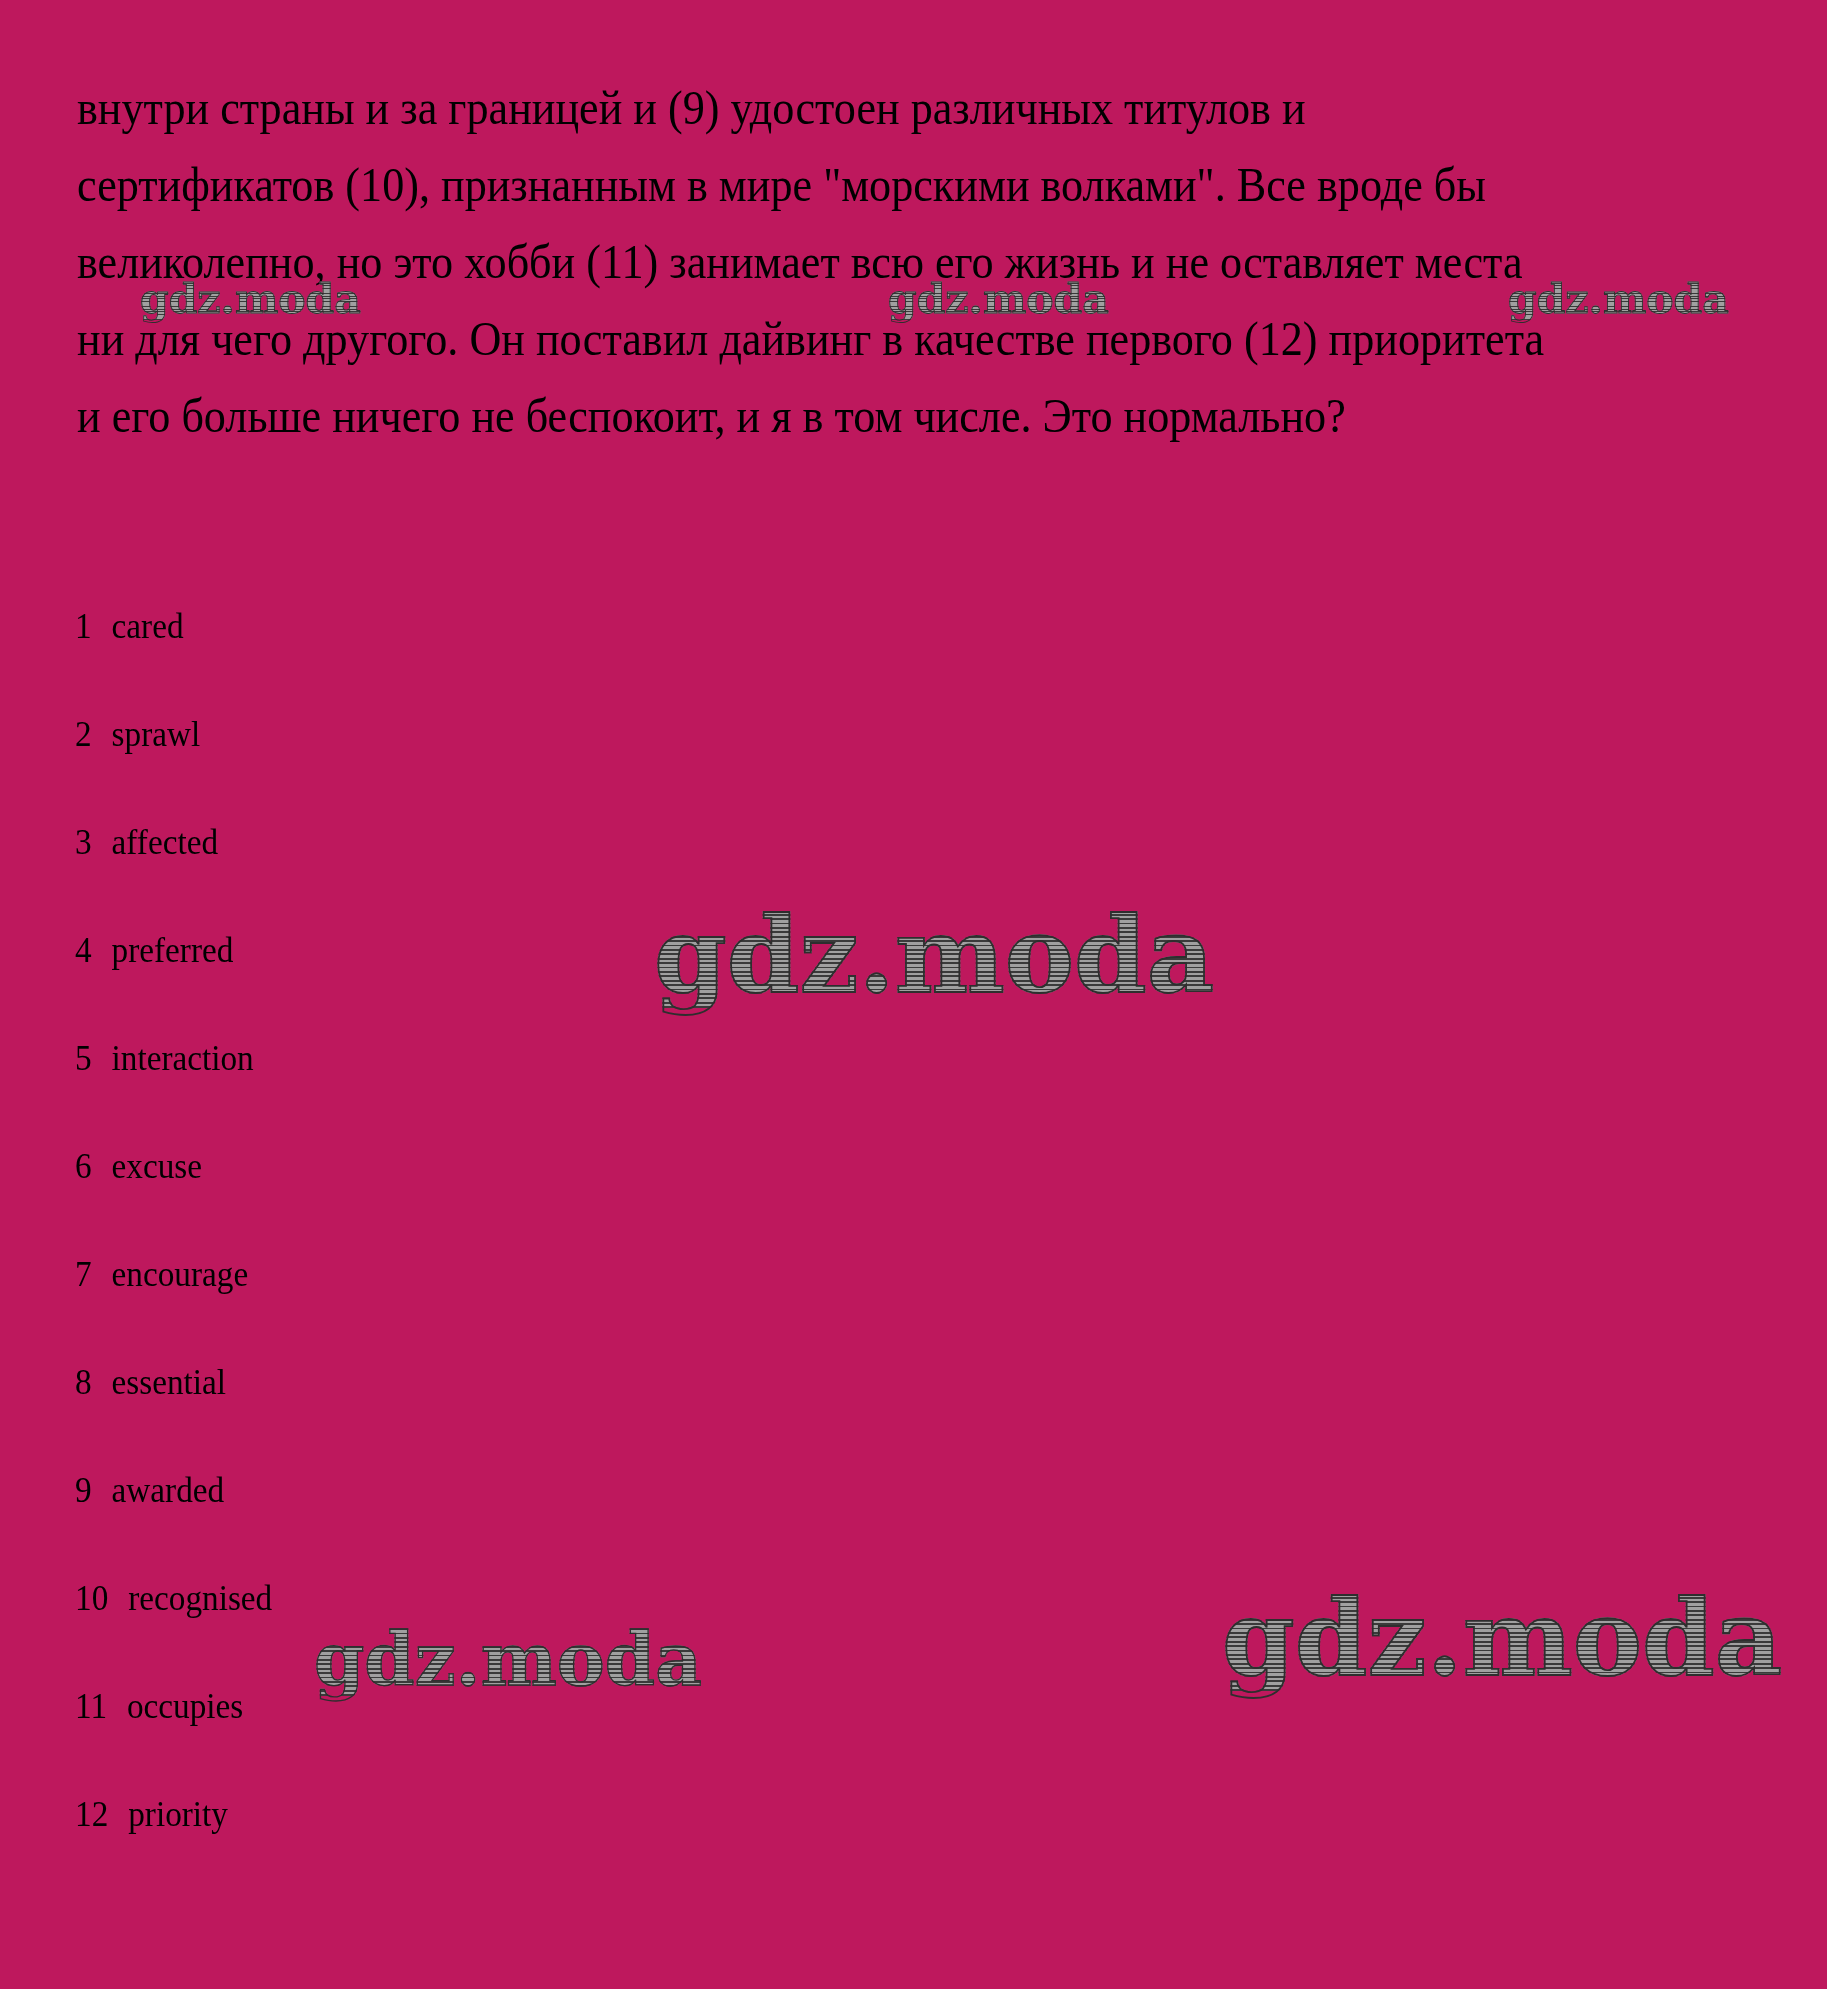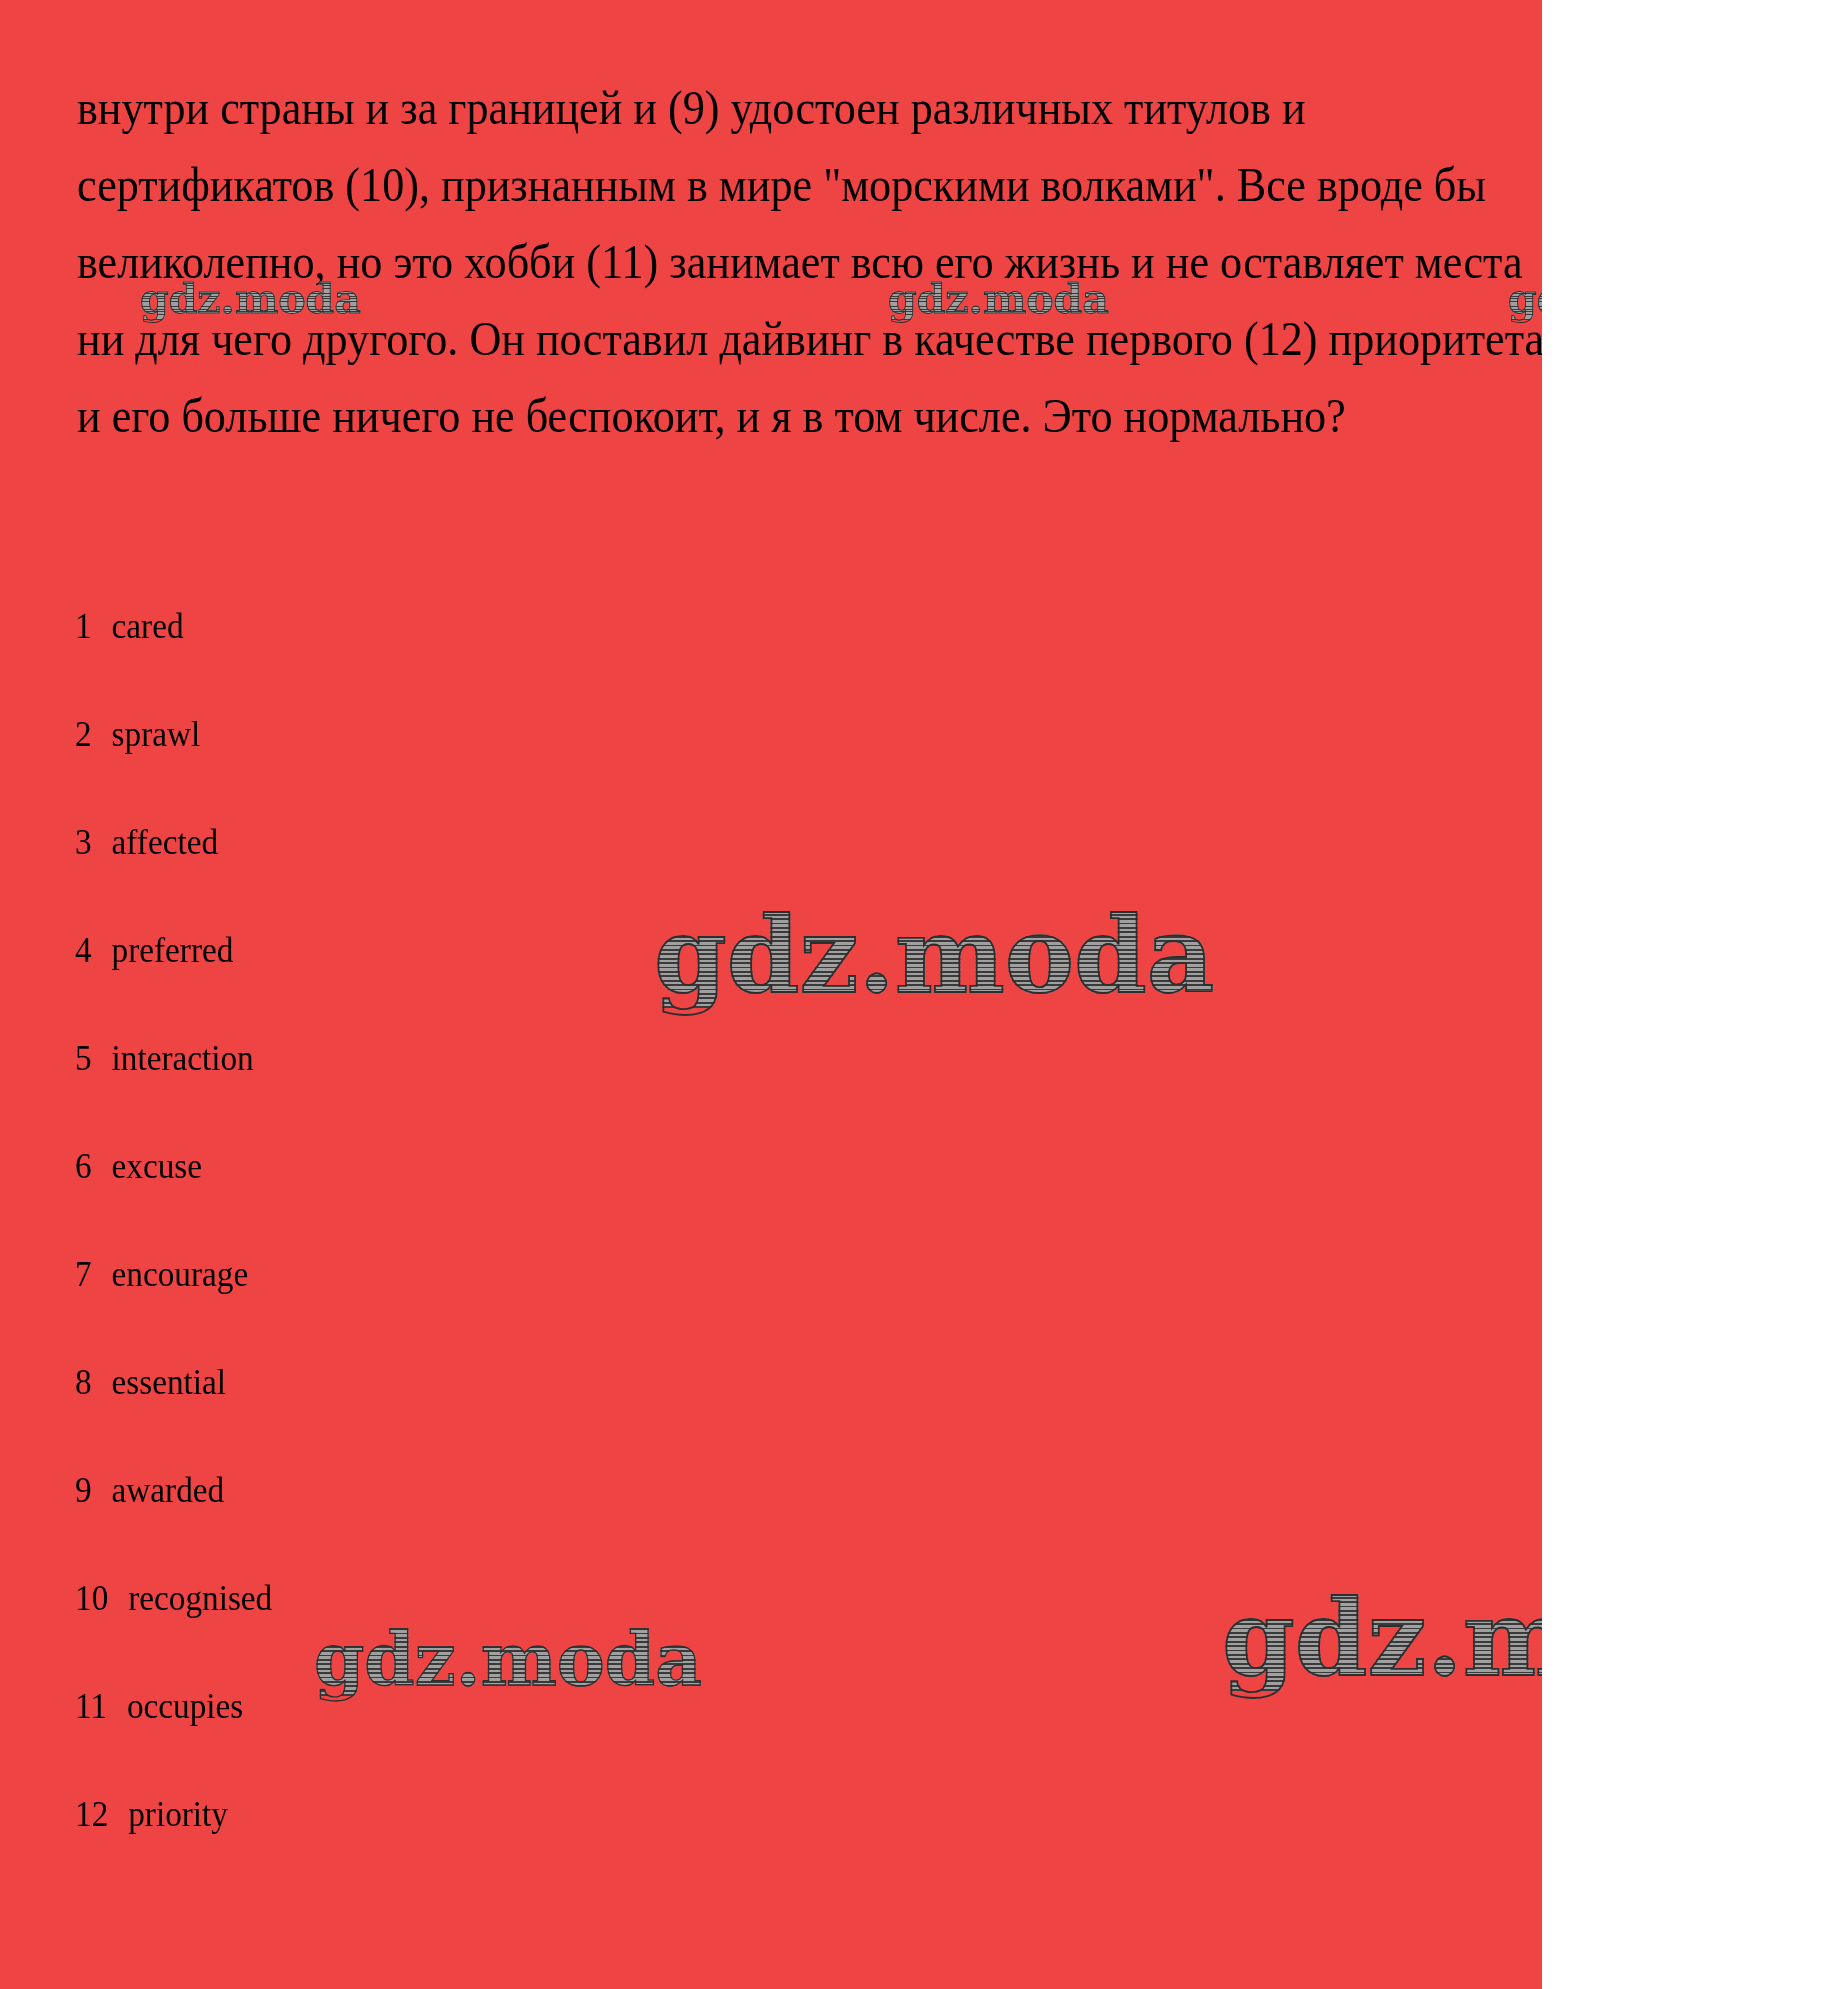--- a/index.html
+++ b/index.html
@@ -2,23 +2,23 @@
 <html style="font-size:14px"><head>
 <meta charset="utf-8">
 <style>
   html, body {
     margin: 0;
     padding: 0;
     background: #ffffff;
   }
   .page {
     position: relative;
-    width: 1542px;
+    width: 1827px;
     height: 1990px;
-    background: #ef4444;
+    background: #be185d;
     overflow: hidden;
     font-family: "Liberation Serif", serif;
     color: #000000;
   }
 
   
   .paragraph {
     position: absolute;
     left: 77px;
     top: 69px;

